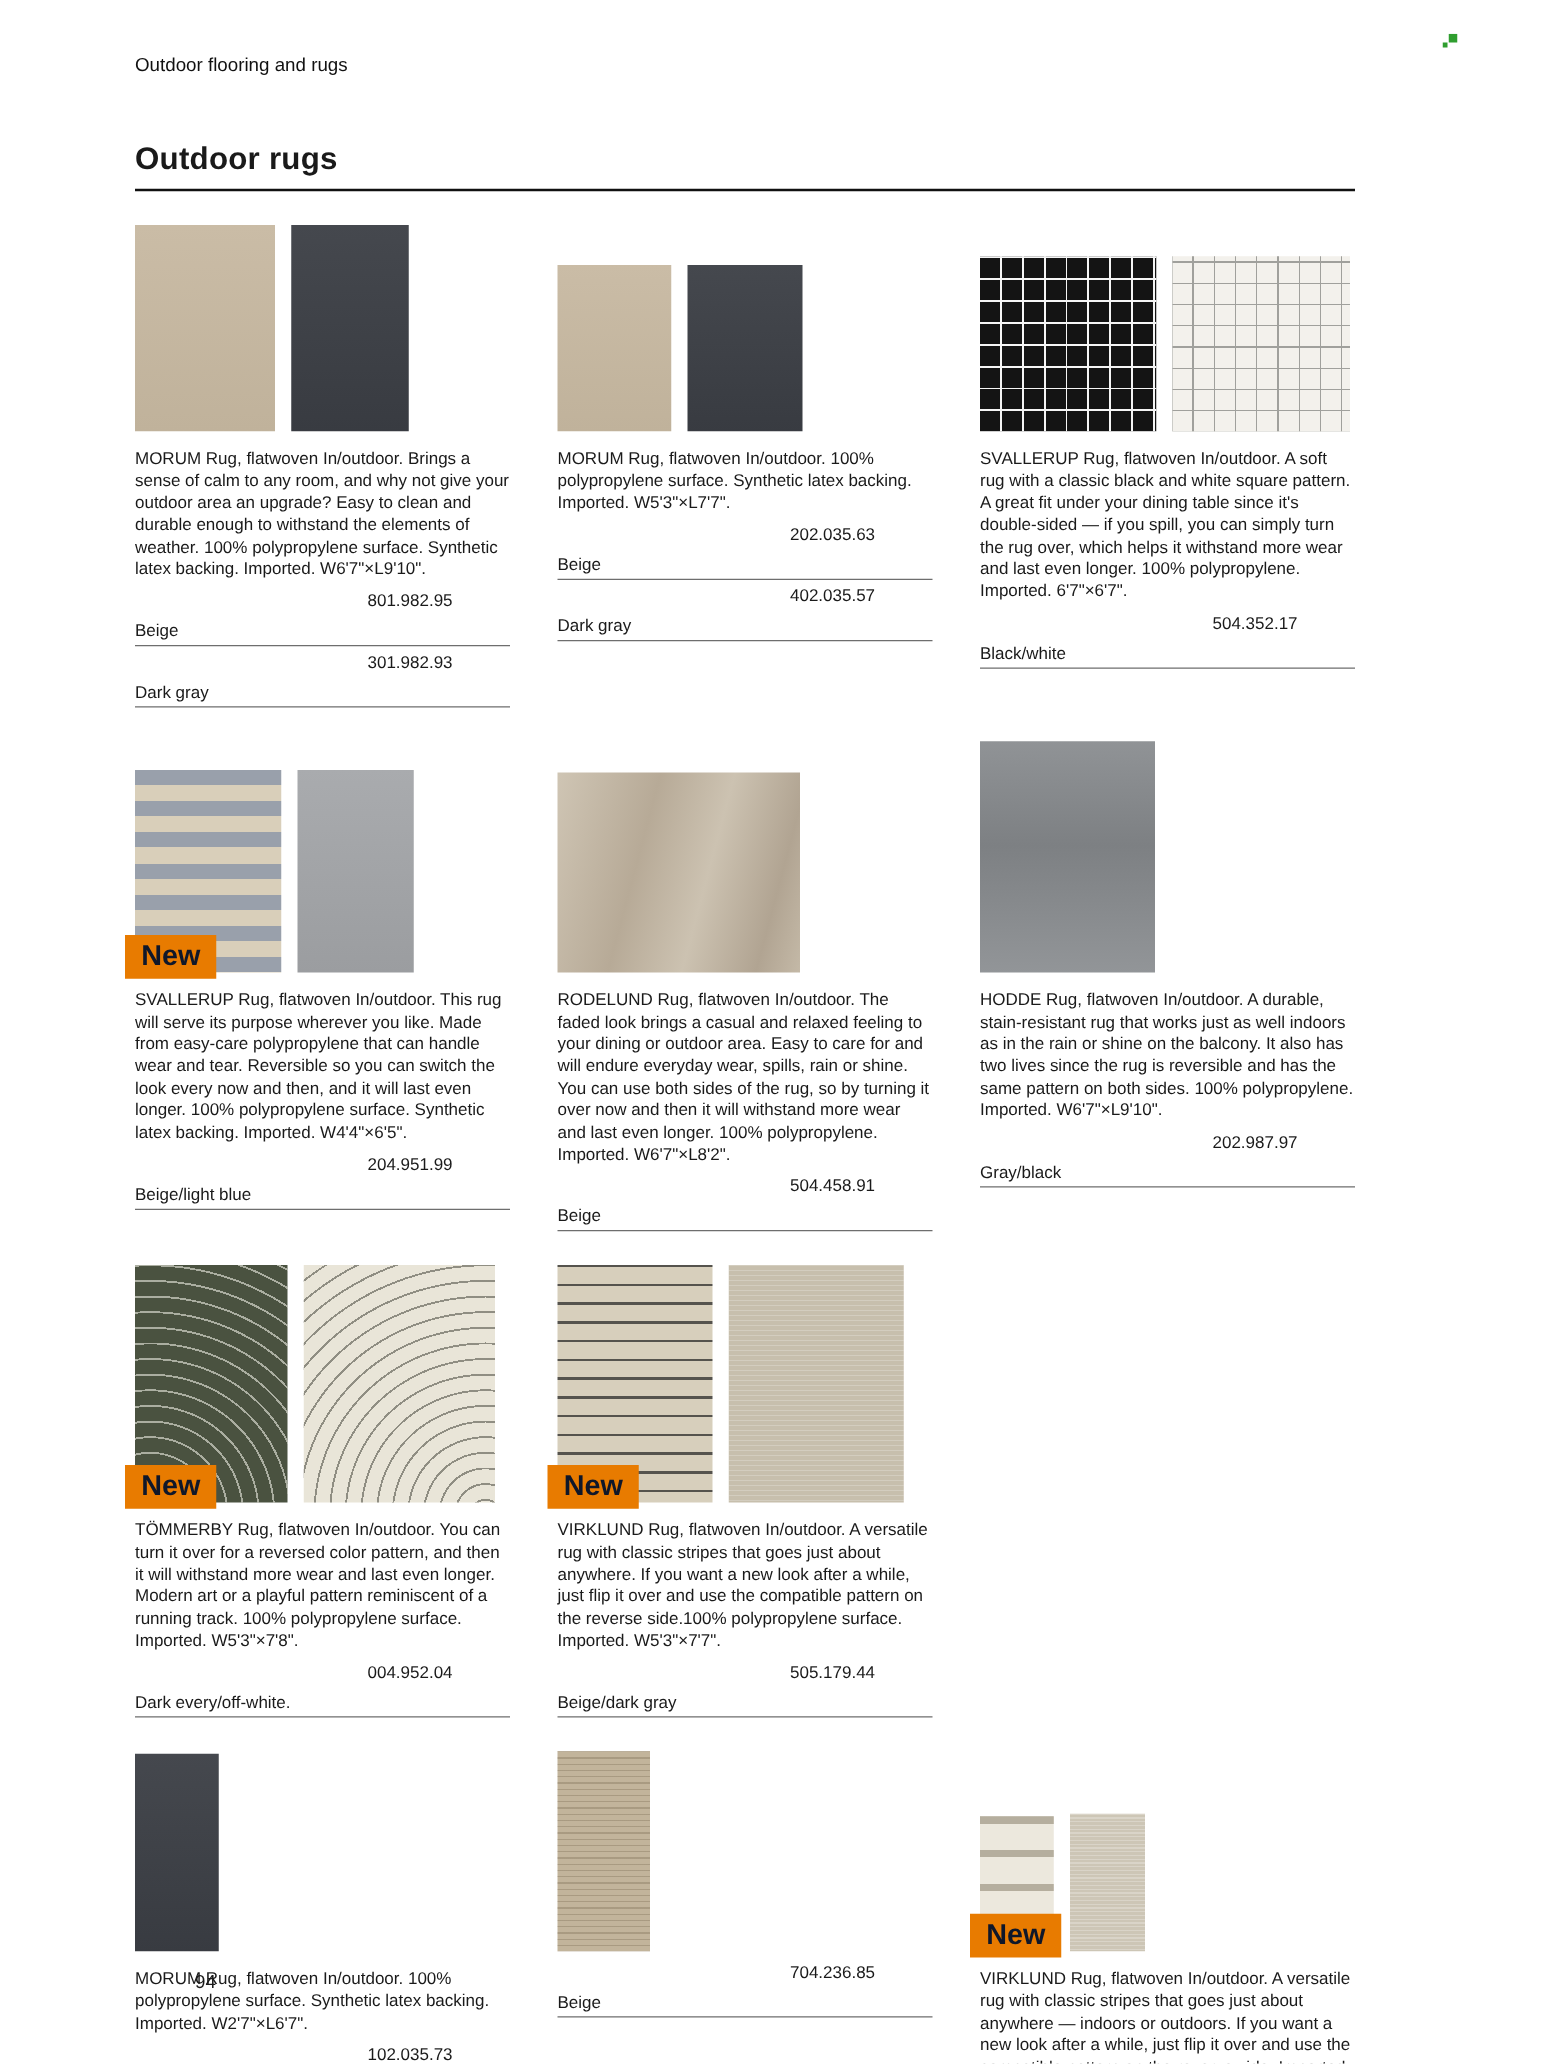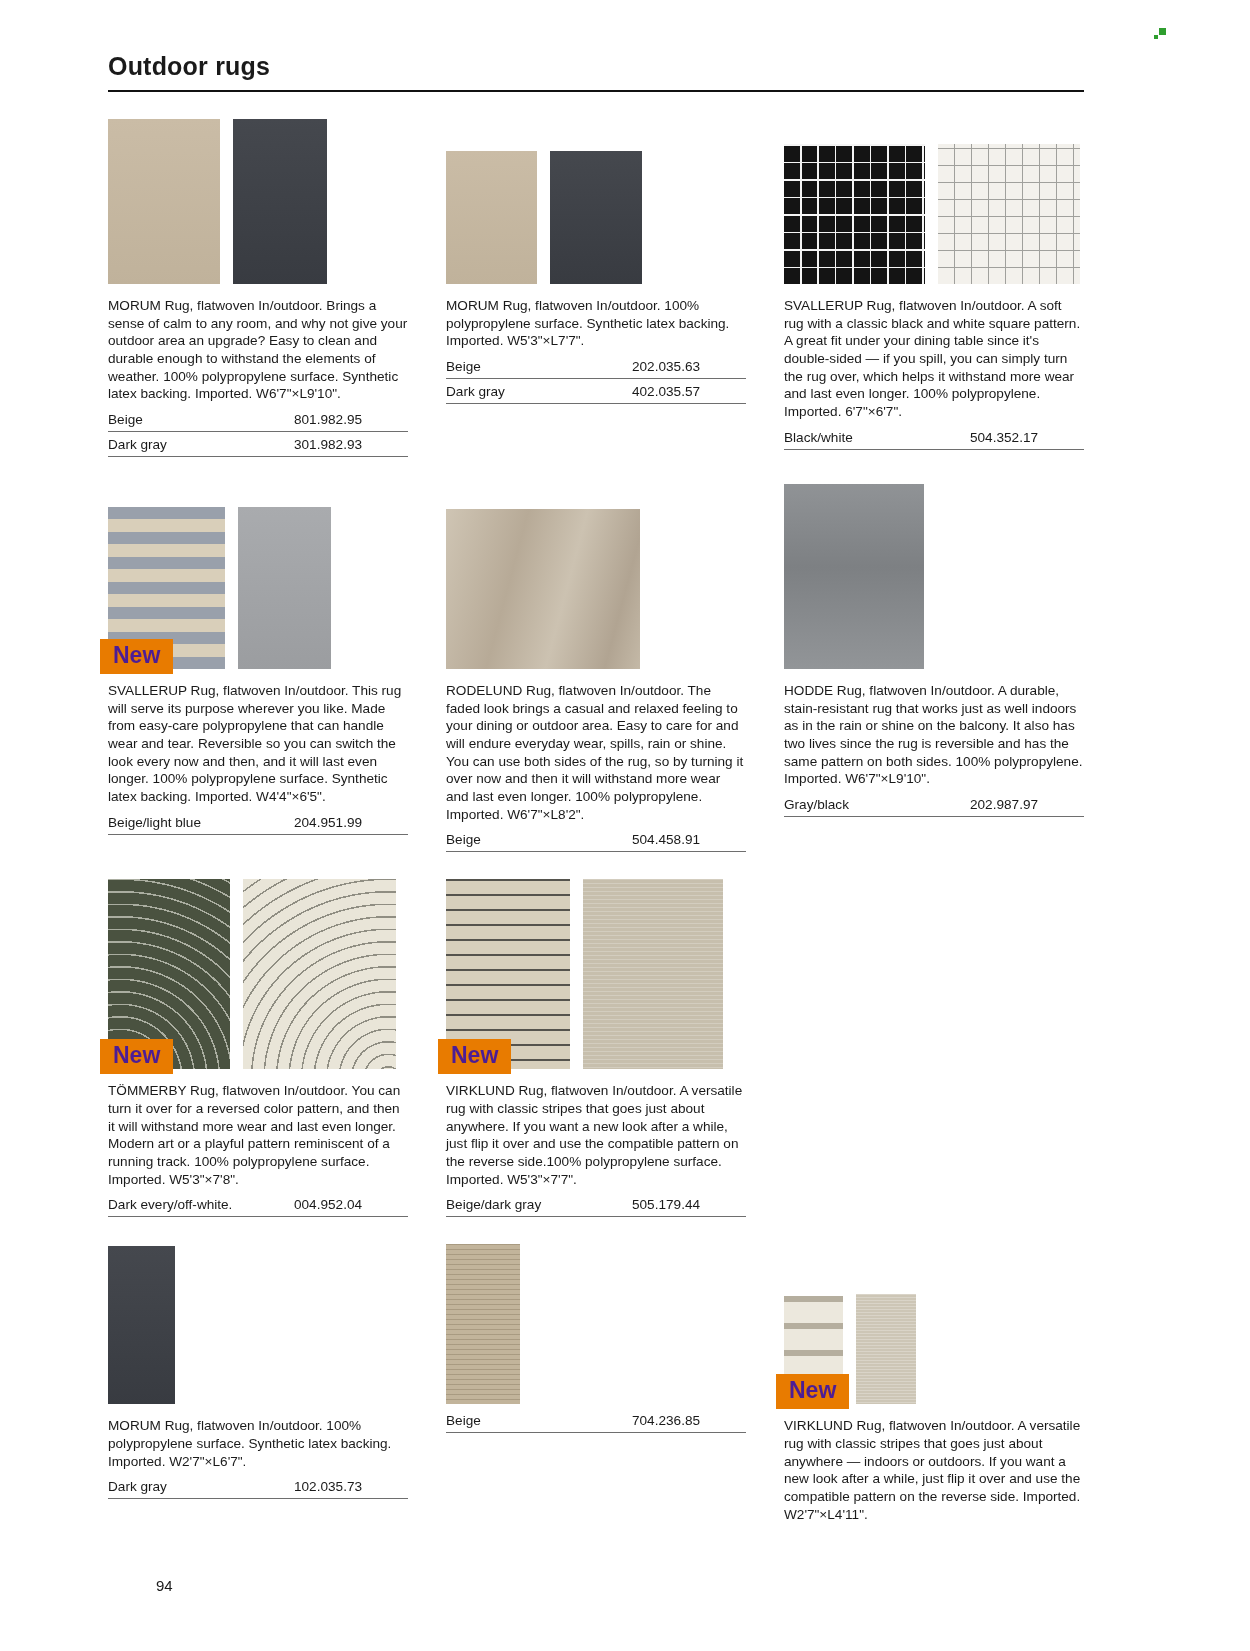--- a/index.html
+++ b/index.html
@@ -43,47 +43,48 @@
   .virk-stripe  { background:repeating-linear-gradient(180deg,#55534d 0 2px,#d7cfbc 2px 15px); }
   .virk-plain   { background-color:#c7bfad;
                   background-image:repeating-linear-gradient(180deg,rgba(255,255,255,.22) 0 1px,transparent 1px 4px); }
   .lobbak-img   { background-color:#c2b49b;
                   background-image:repeating-linear-gradient(180deg,rgba(110,95,70,.3) 0 1px,transparent 1px 5px); }
   .virkr-stripe { background-color:#ece8dd;
                   background-image:repeating-linear-gradient(180deg,#b5ae9e 0 6px,transparent 6px 27px); }
   .virkr-plain  { background-color:#cdc6b6;
                   background-image:repeating-linear-gradient(180deg,rgba(255,255,255,.25) 0 1px,transparent 1px 3px); }
 
-  .new-badge { position:absolute; left:-8px; bottom:-5px; background:#e87b00; color:#4c1d95;
+  .new-badge { position:absolute; left:-8px; bottom:-5px; background:#e87b00; color:#0f172a;
                font-weight:bold; font-size:23px; line-height:1; padding:5px 13px 7px; }
 
   .prod-text { margin-top:13px; font-size:13.6px; line-height:1.3; }
   .prod-text strong { font-weight:normal; }
 
   .variants { margin-top:8px; }
   .variant-row { display:flex; font-size:13.6px; padding:1px 0 4px; border-bottom:1px solid #6e6e6e; margin-top:4px; }
-  .variant-color { width:186px; flex:0 0 auto; }
+  .variant-color { width:186px; flex:0 0 auto;margin-top:24px; }
   .variant-article {}
 
   .page-number { position:absolute; left:108px; bottom:57px; font-size:15px;margin-left:48px; }
 </style>
 </head>
 <body>
 
 <div class="page">
 
   <span class="leaf">
     <svg width="12" height="12" viewBox="0 0 12 12">
         <rect x="5" y="0" width="7" height="7" fill="#2f9e2f"></rect>
         <rect x="0" y="7" width="4" height="4" fill="#2f9e2f"></rect>
       </svg>
   </span>
 
   <div class="content">
 
+    <div class="breadcrumb">Outdoor flooring and rugs</div>
 
     <h1 class="section-title">Outdoor rugs</h1>
 
     <div class="prod-row">
 
       <div class="prod">
         <div class="img-area h165">
           <div class="rug morum-beige" style="width:112px;height:165px;"></div>
           <div class="rug morum-dark" style="width:94px;height:165px;"></div>
         </div>

